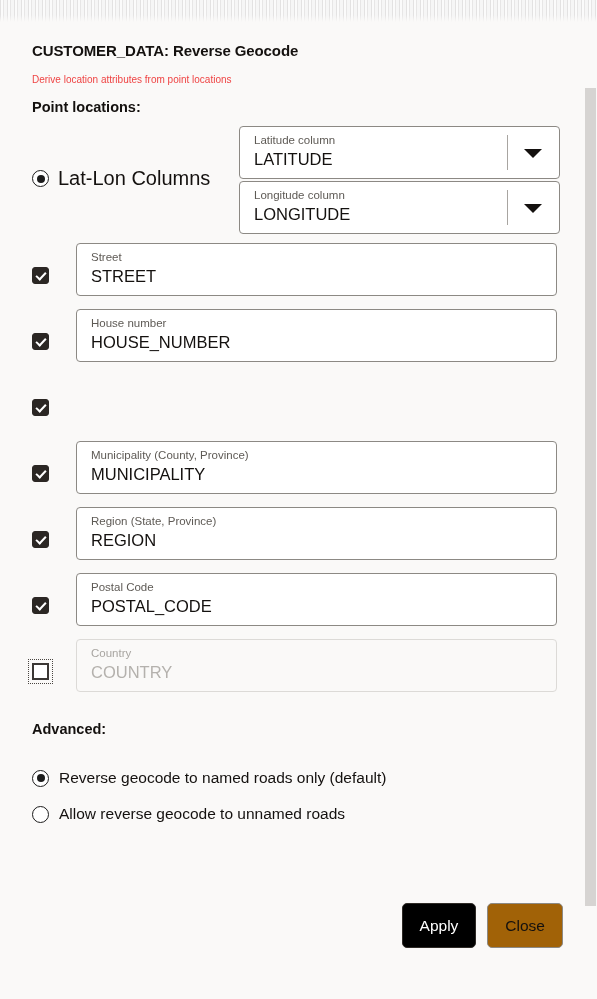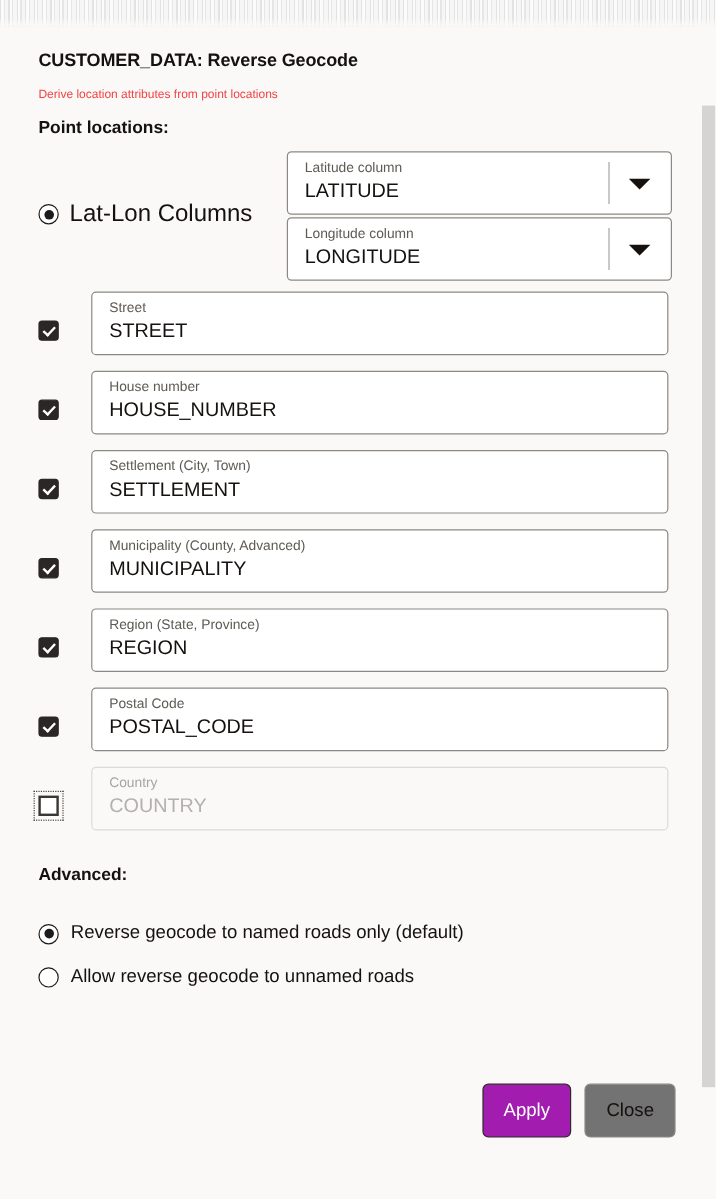--- a/index.html
+++ b/index.html
@@ -269,26 +269,26 @@
     box-sizing: border-box;
     height: 45px;
     min-width: 70px;
     border-radius: 5px;
     font-size: 15.5px;
     font-family: "Liberation Sans", sans-serif;
     cursor: pointer;
     padding: 0 17px;
   }
   .btn-primary {
-    background: #a21caf;
+    background: #000000;
     color: #ffffff;
     border: 1px solid #2e2a26;
   }
   .btn-secondary {
-    background: #737373;
+    background: #a16207;
     color: #14110f;
     border: 1px solid #8c8984;
   }
 </style>
 </head>
 <body>
 
 <div id="texture-band"></div>
 
 <div id="scrollbar-track">
@@ -342,30 +342,26 @@
     <div class="attr-row">
       <span class="checkbox"></span>
       <div class="attr-field">
         <div class="field-caption">House number</div>
         <div class="field-value">HOUSE_NUMBER</div>
       </div>
     </div>
 
     <div class="attr-row">
       <span class="checkbox"></span>
+    </div>
+
+    <div class="attr-row">
+      <span class="checkbox"></span>
       <div class="attr-field">
-        <div class="field-caption">Settlement (City, Town)</div>
-        <div class="field-value">SETTLEMENT</div>
-      </div>
-    </div>
-
-    <div class="attr-row">
-      <span class="checkbox"></span>
-      <div class="attr-field">
-        <div class="field-caption">Municipality (County, Advanced)</div>
+        <div class="field-caption">Municipality (County, Province)</div>
         <div class="field-value">MUNICIPALITY</div>
       </div>
     </div>
 
     <div class="attr-row">
       <span class="checkbox"></span>
       <div class="attr-field">
         <div class="field-caption">Region (State, Province)</div>
         <div class="field-value">REGION</div>
       </div>

